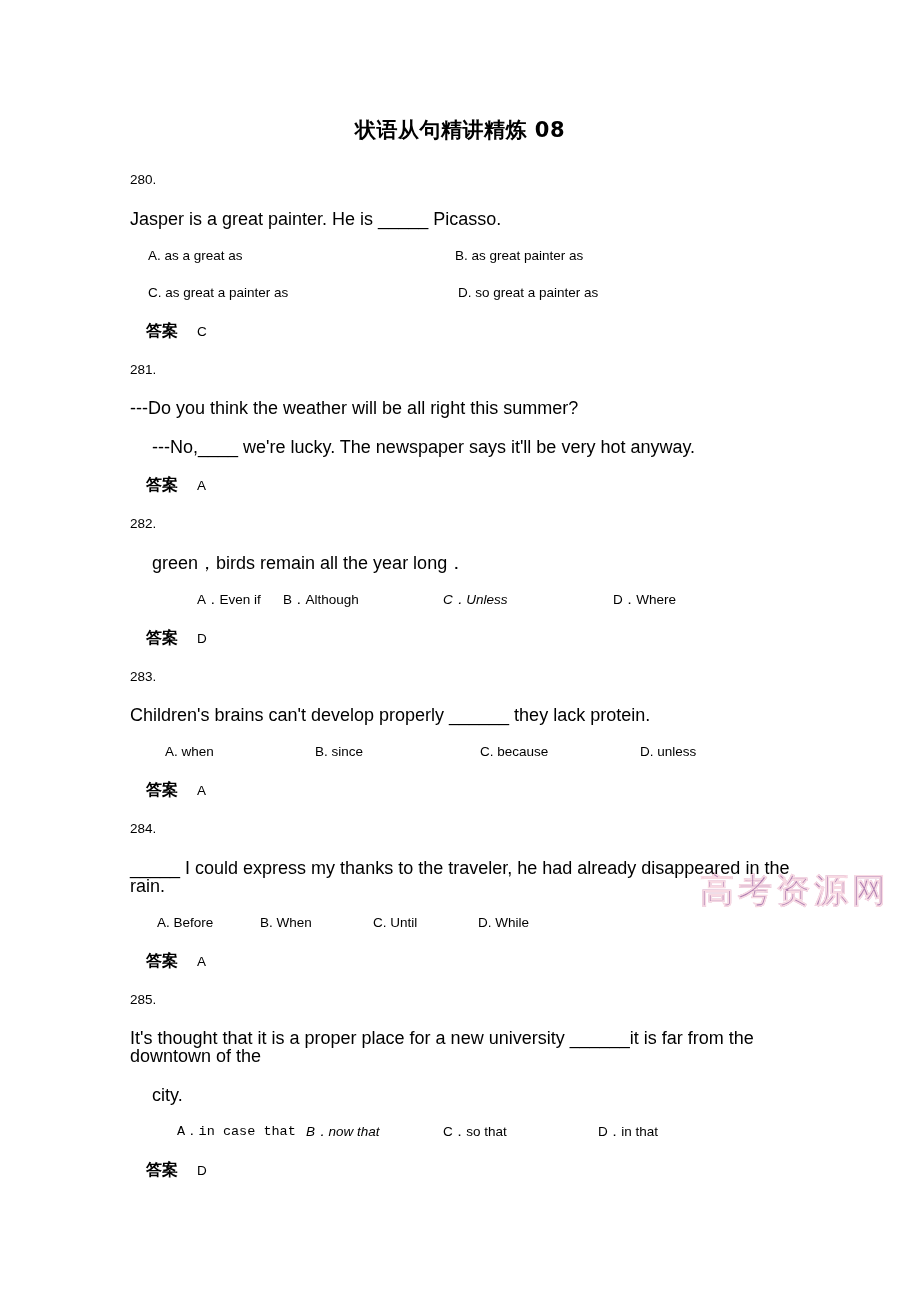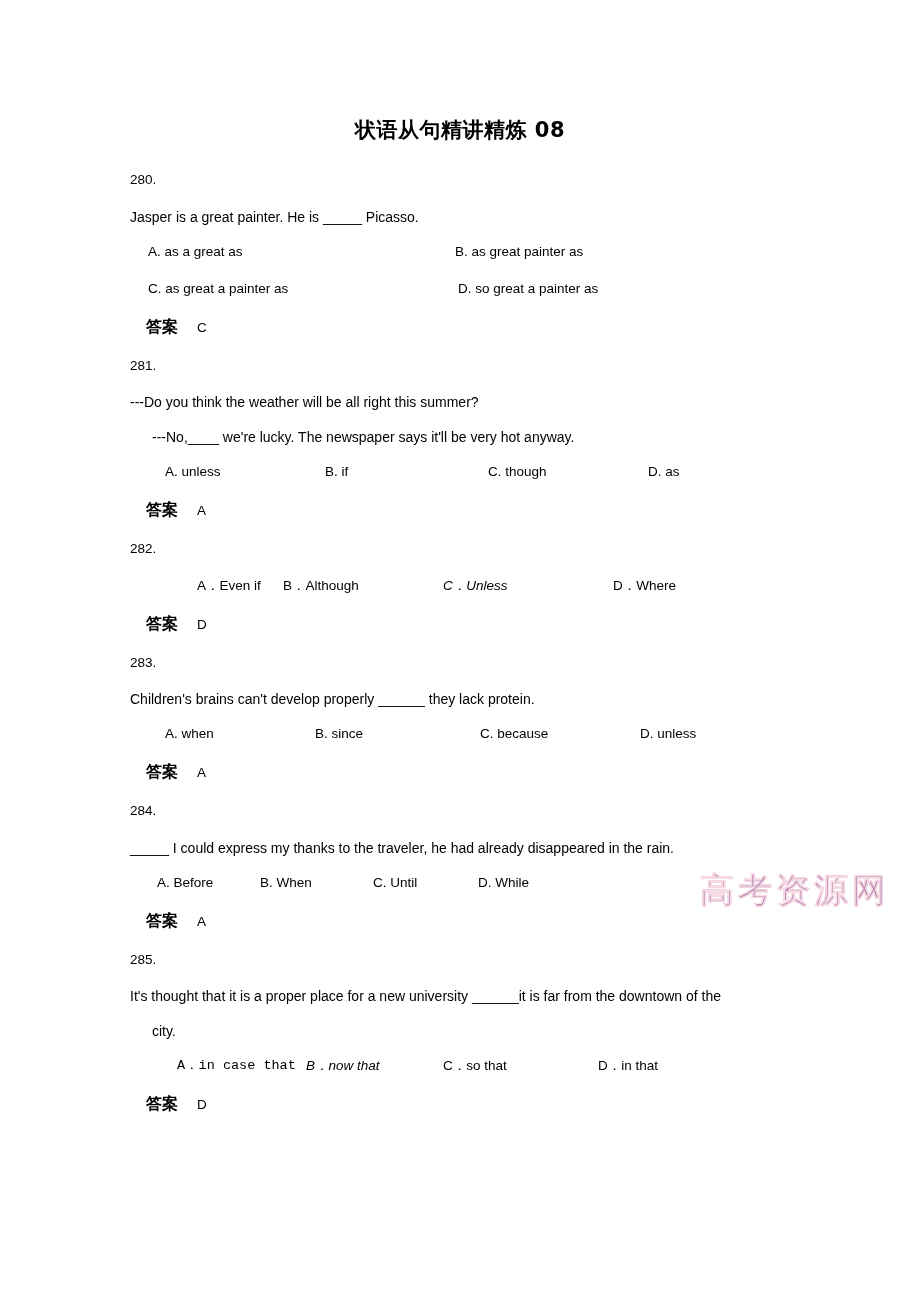--- a/index.html
+++ b/index.html
@@ -58,21 +58,21 @@
   
   .question {
     margin: 0;
   }
   .q-number {
     font-size: 13.5px;
     line-height: 1.0;
     margin: 0 0 23px 0;
   }
   .q-stem {
-    font-size: 14px;
+    font-size: 18px;
     line-height: 1.0;
     margin: 18px 0 21px 0;
   }
   .q-stem.indent-1 {
     padding-left: 22px;
   }
 
   
   .options {
     position: relative;
@@ -126,30 +126,25 @@
           <div class="options">
             <span class="opt" style="left: 18px;">C. as great a painter as</span>
             <span class="opt" style="left: 328px;">D. so great a painter as</span>
           </div>
           <div class="answer-row"><span class="answer-label">答案</span><span class="answer-value">C</span></div>
         </div>
         <div class="question">
           <div class="q-number">281.</div>
           <div class="q-stem">---Do you think the weather will be all right this summer?</div>
           <div class="q-stem indent-1">---No,____ we're lucky. The newspaper says it'll be very hot anyway.</div>
-          <div class="options">
-            <span class="opt" style="left: 35px;">A. unless</span>
-            <span class="opt" style="left: 195px;">B. if</span>
-            <span class="opt" style="left: 358px;">C. though</span>
-            <span class="opt" style="left: 518px;">D. as</span>
-          </div>
           <div class="answer-row"><span class="answer-label">答案</span><span class="answer-value">A</span></div>
         </div>
         <div class="question">
           <div class="q-number">282.</div>
+          <div class="q-stem indent-1">green，birds remain all the year long．</div>
           <div class="options">
             <span class="opt" style="left: 35px; margin-left: 32px;">A．Even if</span>
             <span class="opt" style="left: 153px;">B．Although</span>
             <span class="opt" style="left: 313px; font-style: italic;">C．Unless</span>
             <span class="opt" style="left: 483px;">D．Where</span>
           </div>
           <div class="answer-row"><span class="answer-label">答案</span><span class="answer-value">D</span></div>
         </div>
         <div class="question">
           <div class="q-number">283.</div>

